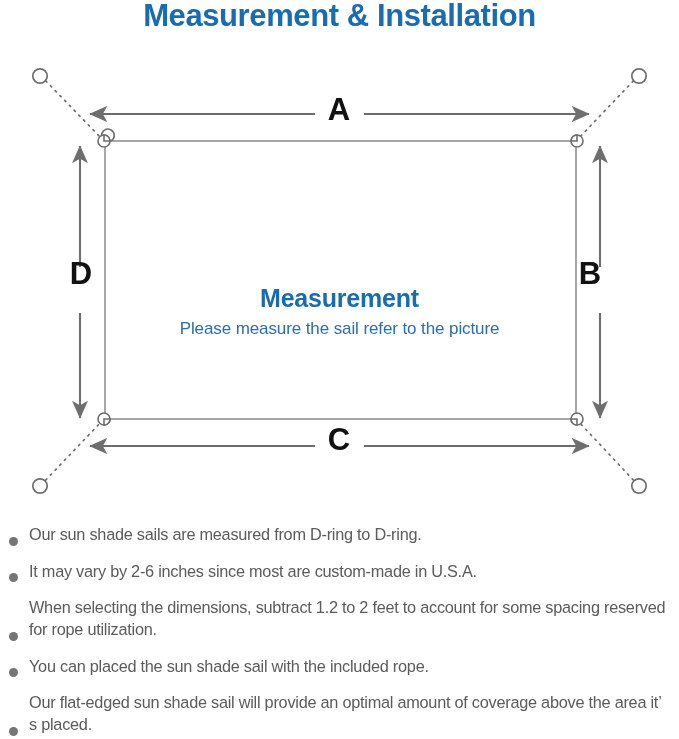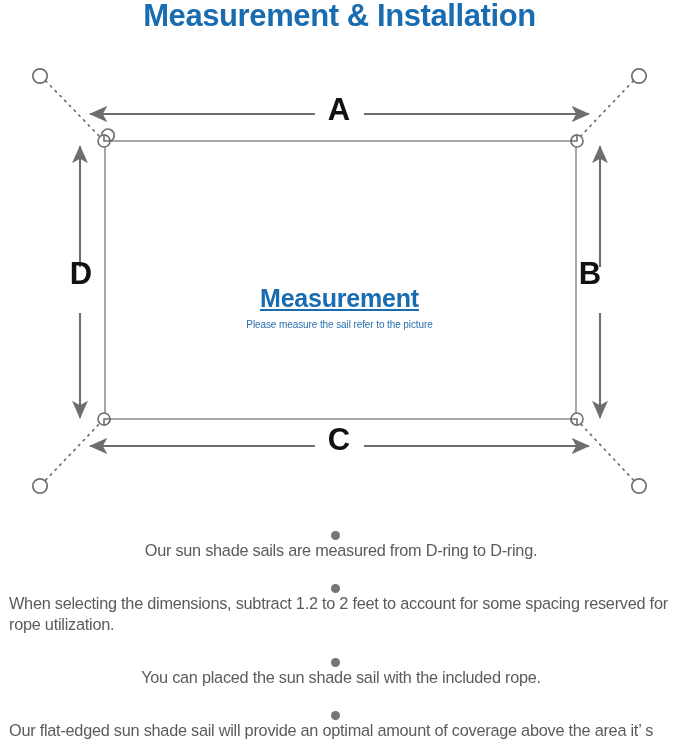--- a/index.html
+++ b/index.html
@@ -51,26 +51,25 @@
     text-align: center;
     pointer-events: none;
   }
   .center-title {
     font-family: "Liberation Sans", sans-serif;
     font-weight: bold;
     font-size: 25px;
     color: #1a6cb0;
     line-height: 1.1;
     letter-spacing: -0.2px;
-    text-decoration: underline;
   }
   .center-sub {
     margin-top: 6px;
     font-family: "Liberation Sans", sans-serif;
-    font-size: 10px;
+    font-size: 17px;
     color: #2a6fae;
     letter-spacing: -0.1px;
   }
 
   
   .dim-label {
     position: absolute;
     font-family: "Liberation Sans", sans-serif;
     font-weight: bold;
     color: #111111;
@@ -85,25 +84,24 @@
 
   
   .notes {
     position: absolute;
     left: 0;
     top: 524px;
     width: 679px;
   }
   .note-row {
     display: flex;
-    align-items: center;
+    align-items: flex-end;
     margin-bottom: 15px;
     padding-left: 9px;
     padding-right: 6px;
-    flex-direction: column;
   }
   .note-row:last-child { margin-bottom: 7px; }
   .note-bullet {
     flex: 0 0 auto;
     width: 9px;
     height: 9px;
     border-radius: 50%;
     background: #757575;
     margin-top: 7px;
     margin-right: 11px;
@@ -188,20 +186,24 @@
 <div class="dim-label dim-c">C</div>
 <div class="dim-label dim-d">D</div>
 
 <div class="notes">
 
   <div class="note-row">
     <span class="note-bullet"></span>
     <span class="note-text">Our sun shade sails are measured from D-ring to D-ring.</span>
   </div>
 
+  <div class="note-row">
+    <span class="note-bullet"></span>
+    <span class="note-text">It may vary by 2-6 inches since most are custom-made in U.S.A.</span>
+  </div>
 
   <div class="note-row">
     <span class="note-bullet"></span>
     <span class="note-text">When selecting the dimensions, subtract 1.2 to 2 feet to account for some spacing reserved for rope utilization.</span>
   </div>
 
   <div class="note-row">
     <span class="note-bullet"></span>
     <span class="note-text">You can placed the sun shade sail with the included rope.</span>
   </div>

